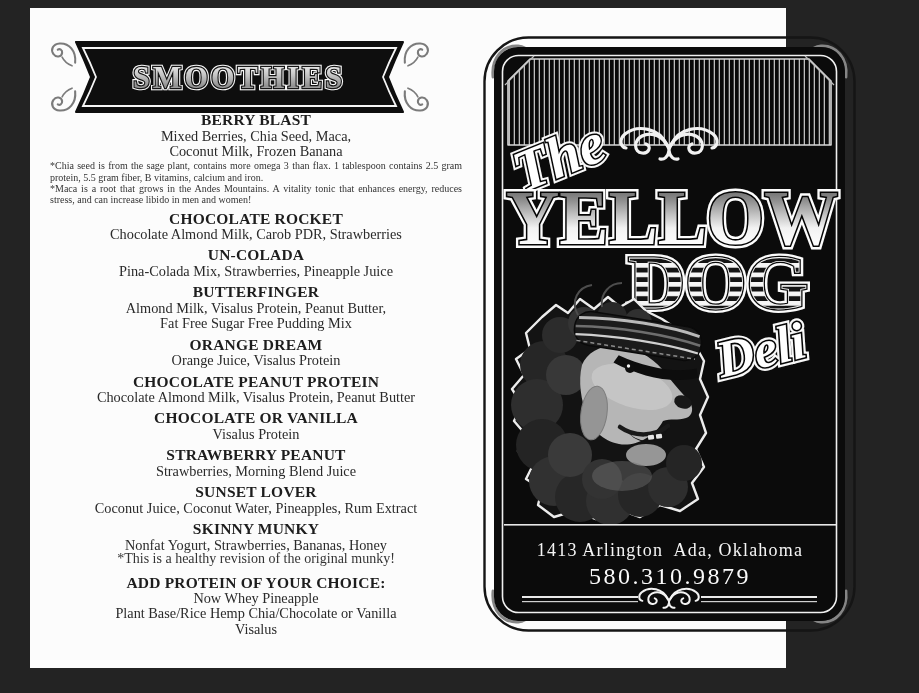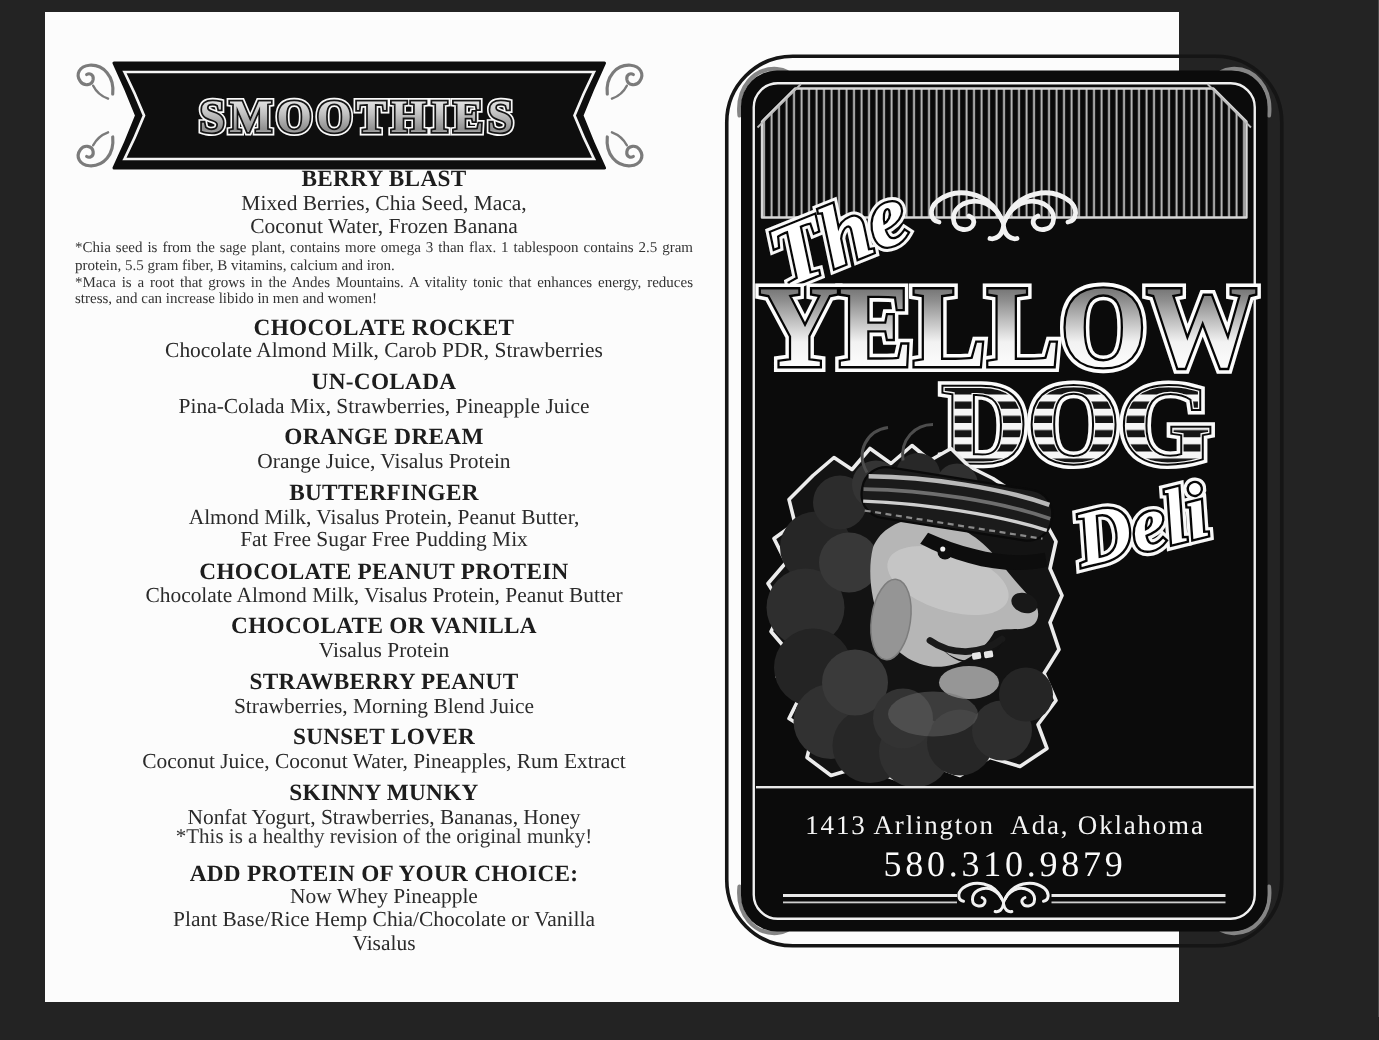--- a/index.html
+++ b/index.html
@@ -48,46 +48,46 @@
       <text x="193" y="49" text-anchor="middle" font-size="31" font-weight="bold" letter-spacing="3" textLength="212" lengthAdjust="spacingAndGlyphs" fill="none" stroke="#fafafa" stroke-width="4.6">SMOOTHIES</text>
       <text x="193" y="49" text-anchor="middle" font-size="31" font-weight="bold" letter-spacing="3" textLength="212" lengthAdjust="spacingAndGlyphs" fill="none" stroke="#161616" stroke-width="2.4">SMOOTHIES</text>
       <text x="193" y="49" text-anchor="middle" font-size="31" font-weight="bold" letter-spacing="3" textLength="212" lengthAdjust="spacingAndGlyphs" fill="url(#gBan)">SMOOTHIES</text>
     </svg>
 
     <div class="menu">
 
       <div class="mi">
         <div class="mi-name">BERRY BLAST</div>
         <div class="mi-line">Mixed Berries, Chia Seed, Maca,</div>
-        <div class="mi-line">Coconut Water, Frozen Banana</div>
+        <div class="mi-line">Coconut Milk, Frozen Banana</div>
         <div class="mi-notes">
           <p class="mi-note">*Chia seed is from the sage plant, contains more omega 3 than flax.  1 tablespoon contains 2.5 gram protein, 5.5 gram fiber, B vitamins, calcium and iron.</p>
           <p class="mi-note">*Maca is a root that grows in the Andes Mountains.  A vitality tonic that enhances energy, reduces stress, and can increase libido in men and women!</p>
         </div>
       </div>
 
       <div class="mi">
         <div class="mi-name">CHOCOLATE ROCKET</div>
         <div class="mi-line">Chocolate Almond Milk, Carob PDR, Strawberries</div>
       </div>
 
       <div class="mi">
         <div class="mi-name">UN-COLADA</div>
         <div class="mi-line">Pina-Colada Mix, Strawberries, Pineapple Juice</div>
       </div>
 
       <div class="mi">
-        <div class="mi-name">ORANGE DREAM</div>
-        <div class="mi-line">Orange Juice, Visalus Protein</div>
-      </div>
-
-      <div class="mi">
         <div class="mi-name">BUTTERFINGER</div>
         <div class="mi-line">Almond Milk, Visalus Protein, Peanut Butter,</div>
         <div class="mi-line">Fat Free Sugar Free Pudding Mix</div>
+      </div>
+
+      <div class="mi">
+        <div class="mi-name">ORANGE DREAM</div>
+        <div class="mi-line">Orange Juice, Visalus Protein</div>
       </div>
 
       <div class="mi">
         <div class="mi-name">CHOCOLATE PEANUT PROTEIN</div>
         <div class="mi-line">Chocolate Almond Milk, Visalus Protein, Peanut Butter</div>
       </div>
 
       <div class="mi">
         <div class="mi-name">CHOCOLATE OR VANILLA</div>
         <div class="mi-line">Visalus Protein</div>

